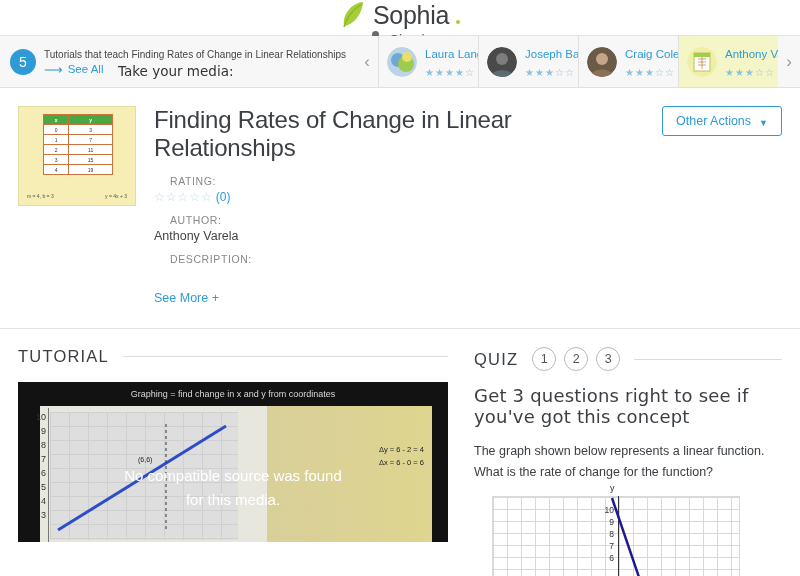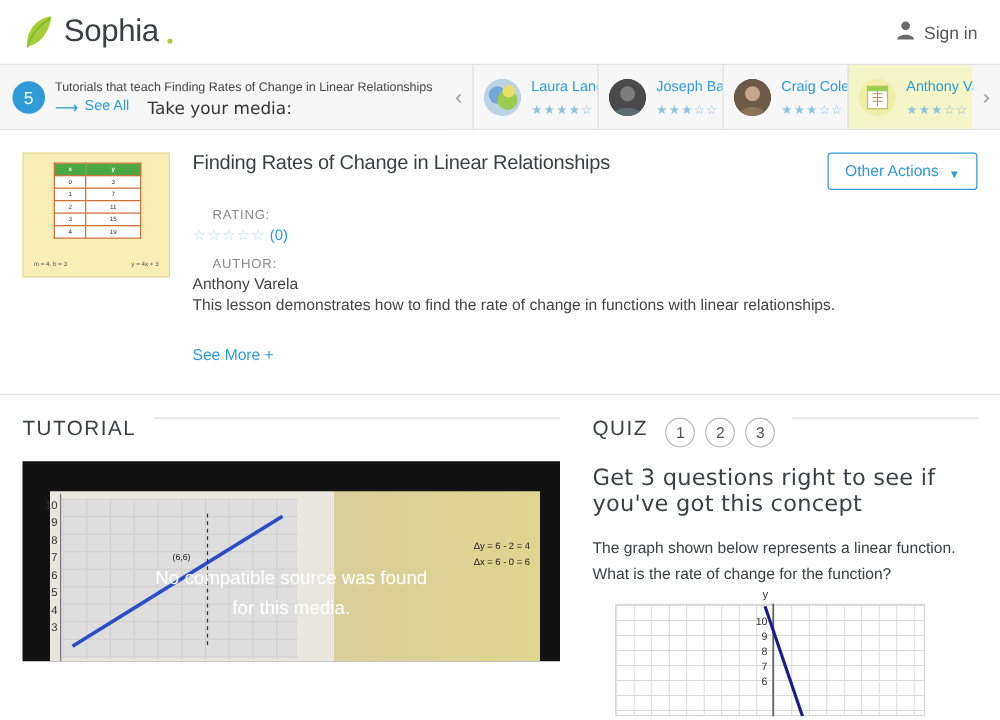--- a/index.html
+++ b/index.html
@@ -6,27 +6,28 @@
   html, body {
     width: 800px; height: 576px;
     font-family: "Liberation Sans", sans-serif;
     background: #ffffff;
     overflow: hidden;
     color: #333;
   }
 
   
   .topbar {
-    height: 52px;
+    height: 36px;
     border-bottom: 1px solid #e3e3e3;
     display: flex;
     align-items: center;
     justify-content: space-between;
     padding: 0 18px;
     background: #fff;
+    flex-direction: column;
   }
   .brand { display: flex; align-items: center; gap: 7px; }
   .brand-mark { width: 26px; height: 30px; position: relative; }
   .brand-mark svg { display: block; }
   .brand-text {
     font-size: 25px;
     color: #3c4044;
     letter-spacing: -0.3px;
     font-weight: normal;
   }
@@ -118,21 +119,21 @@
     background: #fff; color: #333;
   }
   .thumb .tbl th { background: #4aa843; color: #fff; }
   .thumb .eq {
     position: absolute; bottom: 6px; left: 8px; right: 8px;
     font-size: 5px; color: #555; display: flex; justify-content: space-between;
   }
   .lesson-body { flex: 1; min-width: 0; }
   .title-row { display: flex; align-items: flex-start; justify-content: space-between; gap: 14px; }
   .lesson-title {
-    font-size: 16px; color: #3c4044; font-weight: normal;
+    font-size: 24px; color: #3c4044; font-weight: normal;
     line-height: 1.15; letter-spacing: -0.2px;
   }
   .other-actions {
     flex: 0 0 auto;
     border: 1px solid #2e9bd6; color: #2e9bd6;
     border-radius: 3px; background: #fff;
     font-size: 12.5px; padding: 7px 13px;
     display: flex; align-items: flex-end; gap: 8px;
     white-space: nowrap;
   }
@@ -148,21 +149,21 @@
   .rating-count { color: #2e9bd6; font-size: 12px; }
   .meta-val { font-size: 12.5px; color: #444; margin-top: 3px; }
   .see-more { color: #2e9bd6; font-size: 12.5px; margin-top: 26px; display: inline-block; }
 
   .hr { height: 1px; background: #e3e3e3; margin: 22px 0 0; }
 
   
   .cols { display: flex; padding: 18px 18px 0; gap: 26px; }
   .col-left { width: 430px; flex: 0 0 430px; }
   .col-right { flex: 1; min-width: 0; }
-  .sec-head { display: flex; align-items: flex-start; gap: 14px; }
+  .sec-head { display: flex; align-items: center; gap: 14px; }
   .sec-title {
     font-size: 16.5px; color: #3c4044; letter-spacing: 1.2px;
   }
   .sec-rule { flex: 1; height: 1px; background: #dcdcdc; }
   .qnums { display: flex; gap: 8px; align-items: center; }
   .qnum {
     width: 24px; height: 24px; border-radius: 50%;
     border: 1px solid #b9b9b9; color: #555;
     display: flex; align-items: center; justify-content: center;
     font-size: 12.5px; background: #fff;
@@ -387,38 +388,39 @@
     </div>
 
     <div class="meta">
       <div class="meta-label">RATING:</div>
       <div class="rating-row">
         <span class="rating-stars">☆☆☆☆☆</span>
         <span class="rating-count">(0)</span>
       </div>
       <div class="meta-label">AUTHOR:</div>
       <div class="meta-val">Anthony Varela</div>
-      <div class="meta-val">This lesson demonstrates how to find the rate of change in functions with linear relationships.</div>
+      <div class="meta-label" style="margin-top:10px">DESCRIPTION:</div>
       <a class="see-more">See More +</a>
     </div>
   </div>
 </div>
 
 <div class="hr"></div>
 
 <div class="cols">
 
   <div class="col-left">
     <div class="sec-head">
       <span class="sec-title">TUTORIAL</span>
       <span class="sec-rule"></span>
     </div>
 
     <div class="video">
       <div class="v-slide"></div>
+      <div class="v-caption">Graphing = find change in x and y from coordinates</div>
 
       <div class="grid-box"></div>
       <div class="axis-y"></div>
       <div class="ylabels">
         <div>10</div>
         <div>9</div>
         <div>8</div>
         <div>7</div>
         <div>6</div>
         <div>5</div>

